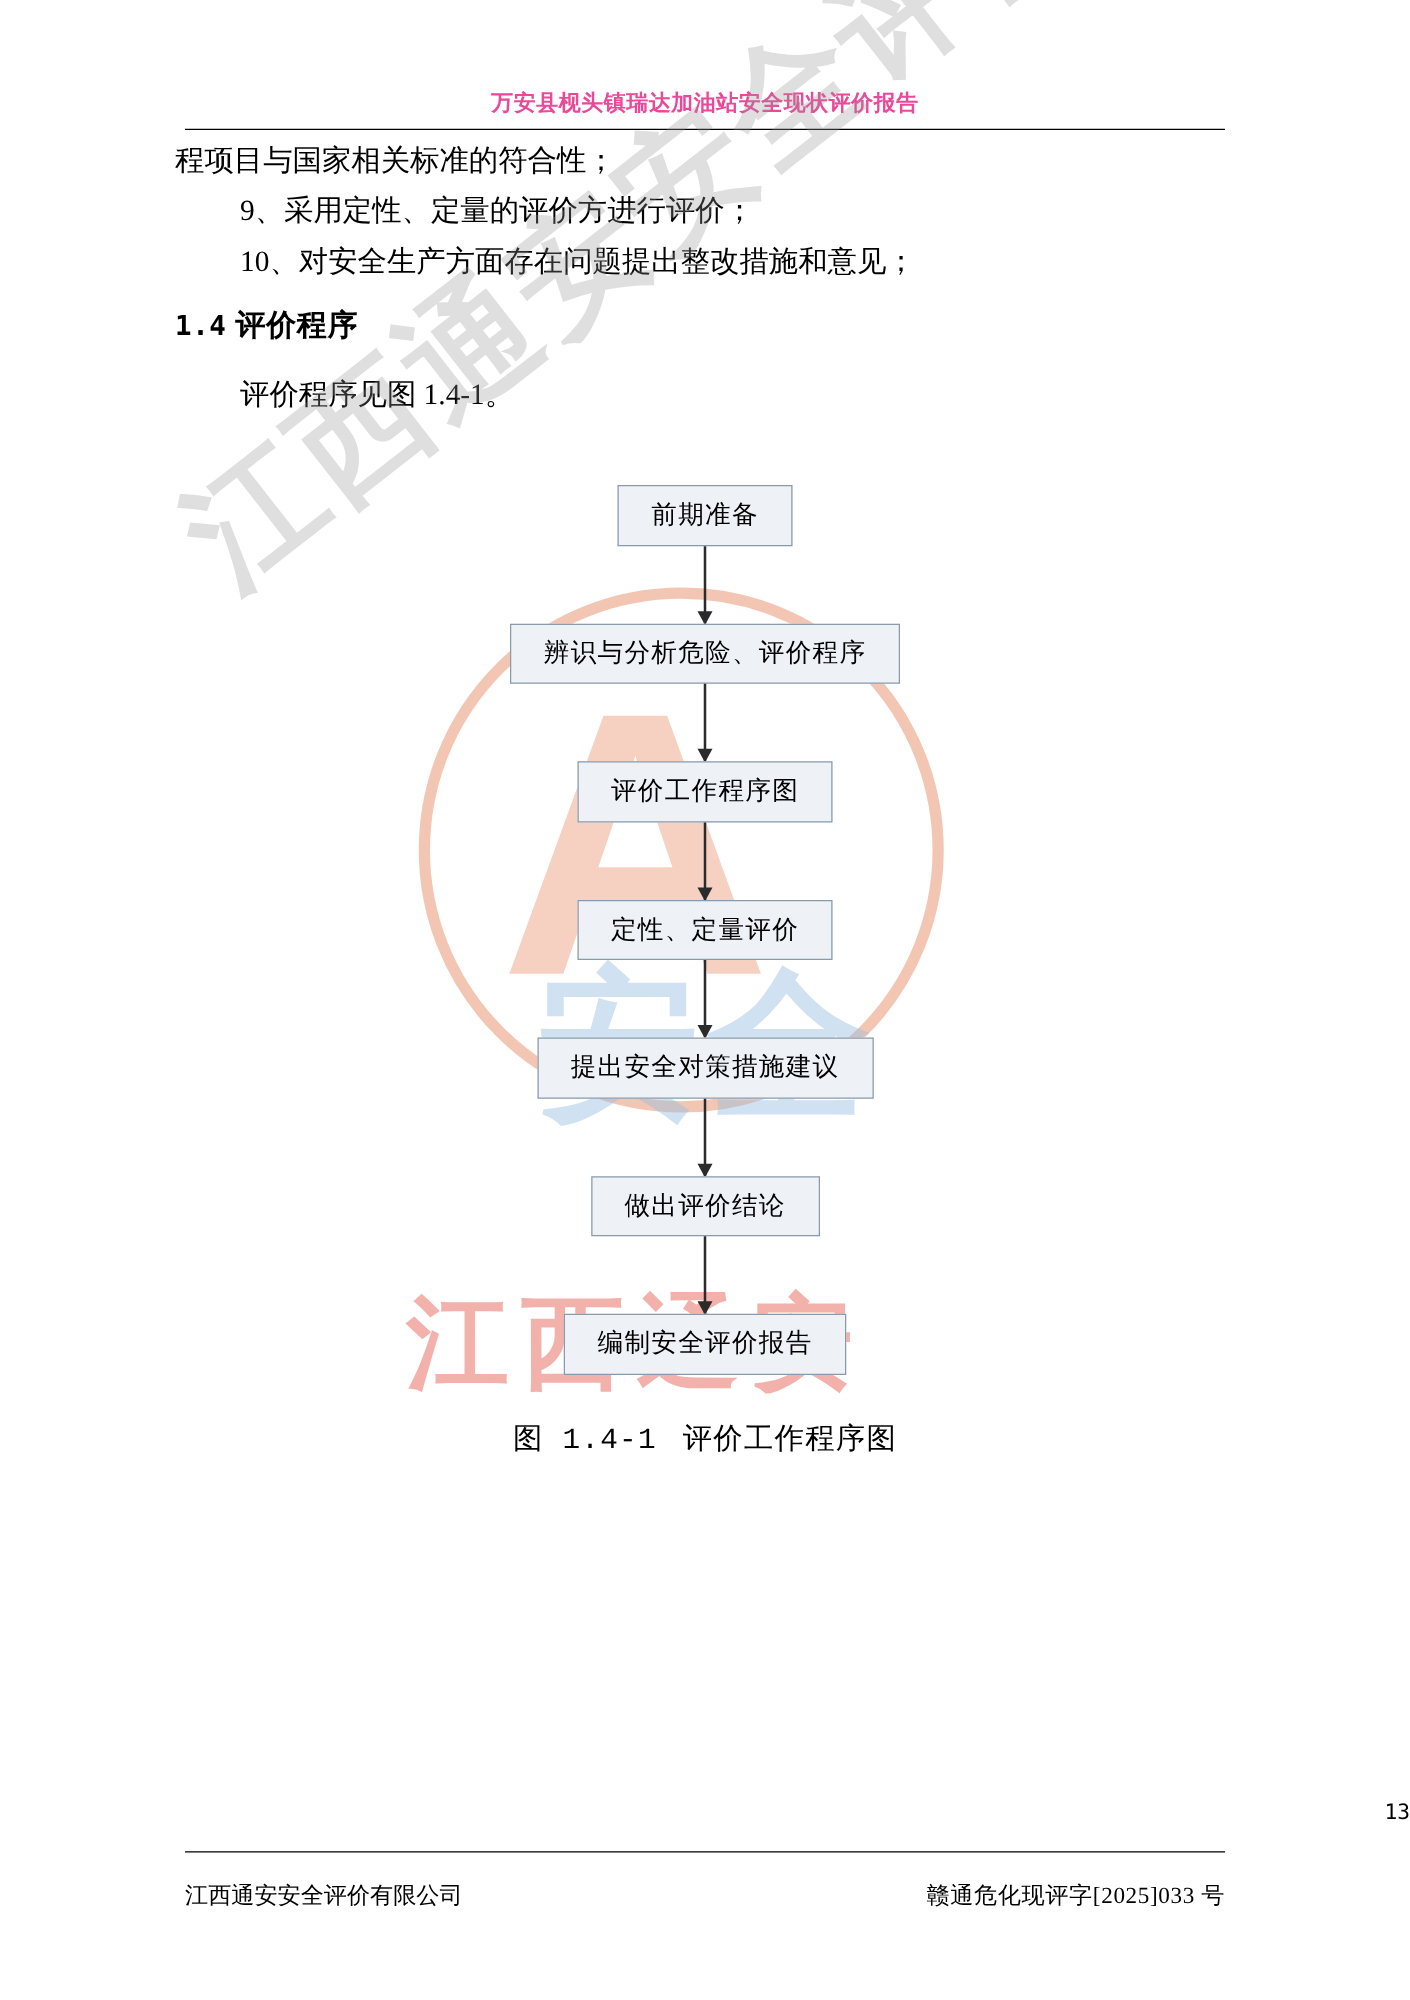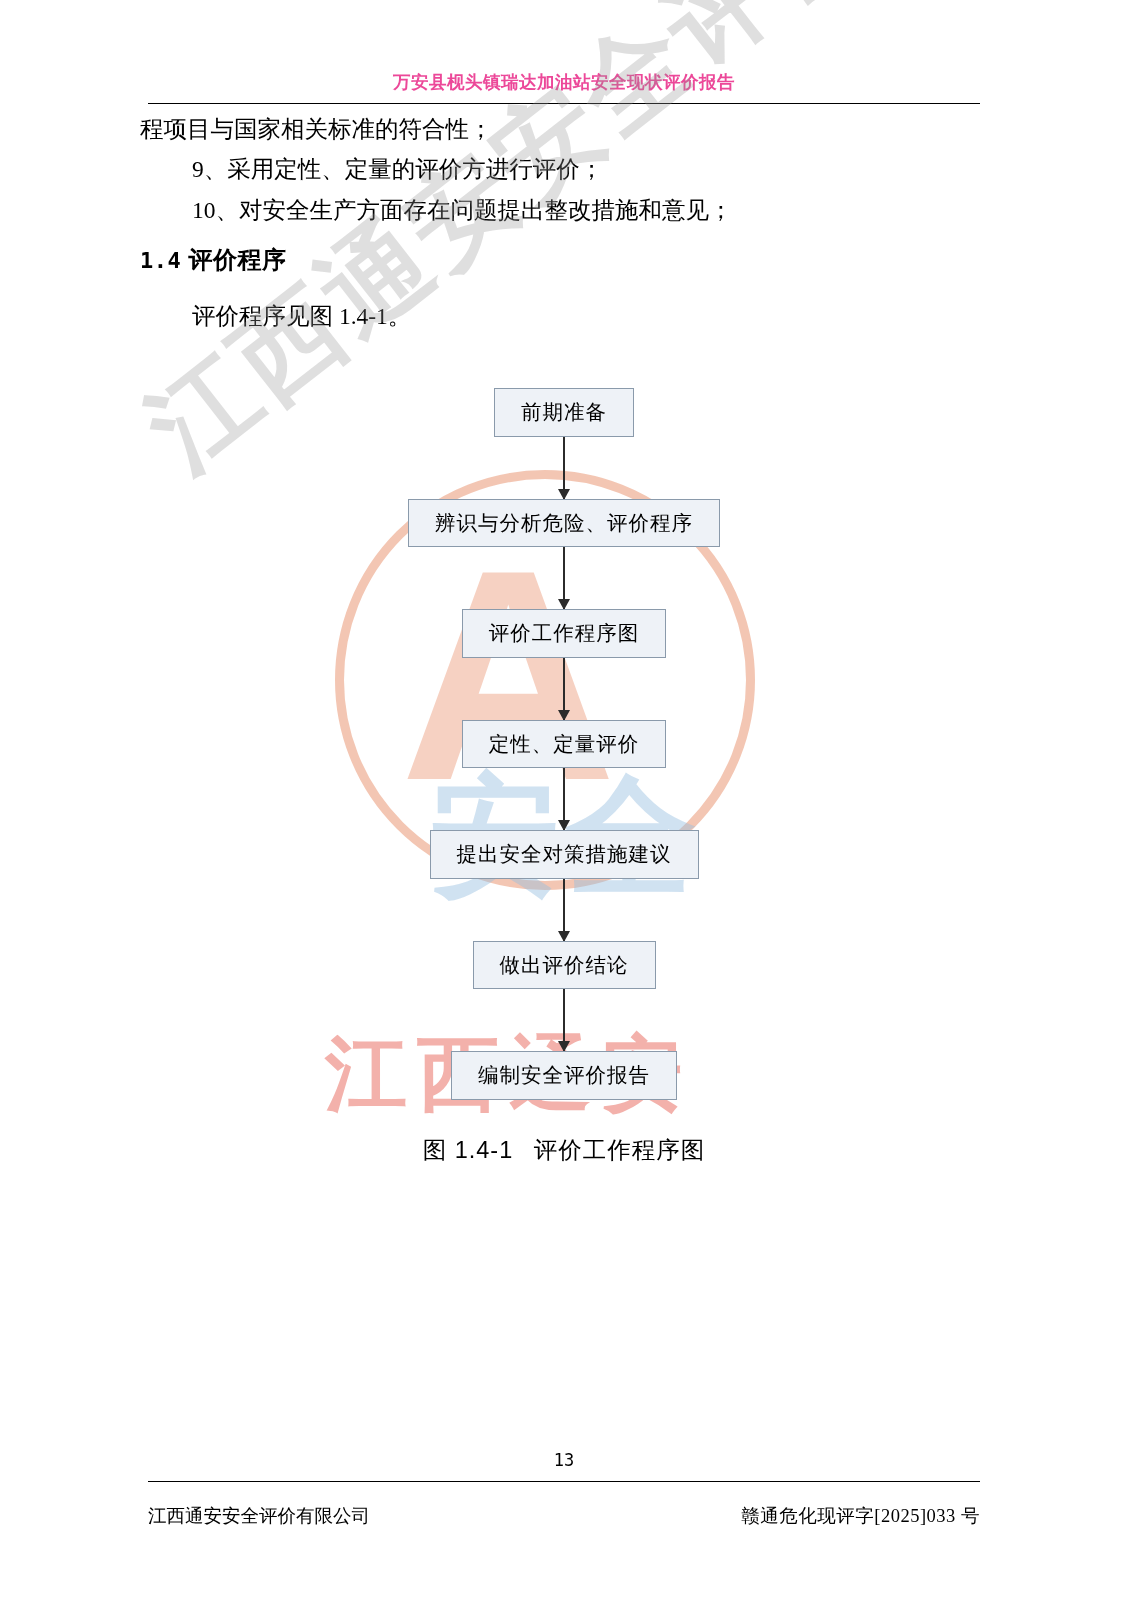--- a/index.html
+++ b/index.html
@@ -182,29 +182,29 @@
     border-left: 6px solid transparent;
     border-right: 6px solid transparent;
     border-top: 11px solid #2b2b2b;
   }
   .fig-caption {
     margin-top: 34px;
     text-align: center;
     font-size: 23.5px;
     letter-spacing: 1px;
   }
-  .fig-caption .cap-num { font-family: Liberation Sans, sans-serif; }
+  .fig-caption .cap-num { font-family: Liberation Mono, monospace; }
 
   
   .page-number {
     position: absolute;
-    bottom: 130px;
+    bottom: 140px;
     left: 0;
     width: 1128px;
-    text-align: center;
+    text-align: right;
     font-size: 17px;
     font-family: "DejaVu Sans Mono", monospace;
   }
   .footer-rule {
     position: absolute;
     bottom: 118px;
     left: 148px;
     width: 832px;
     height: 0;
     border-top: 1.4px solid #000;

